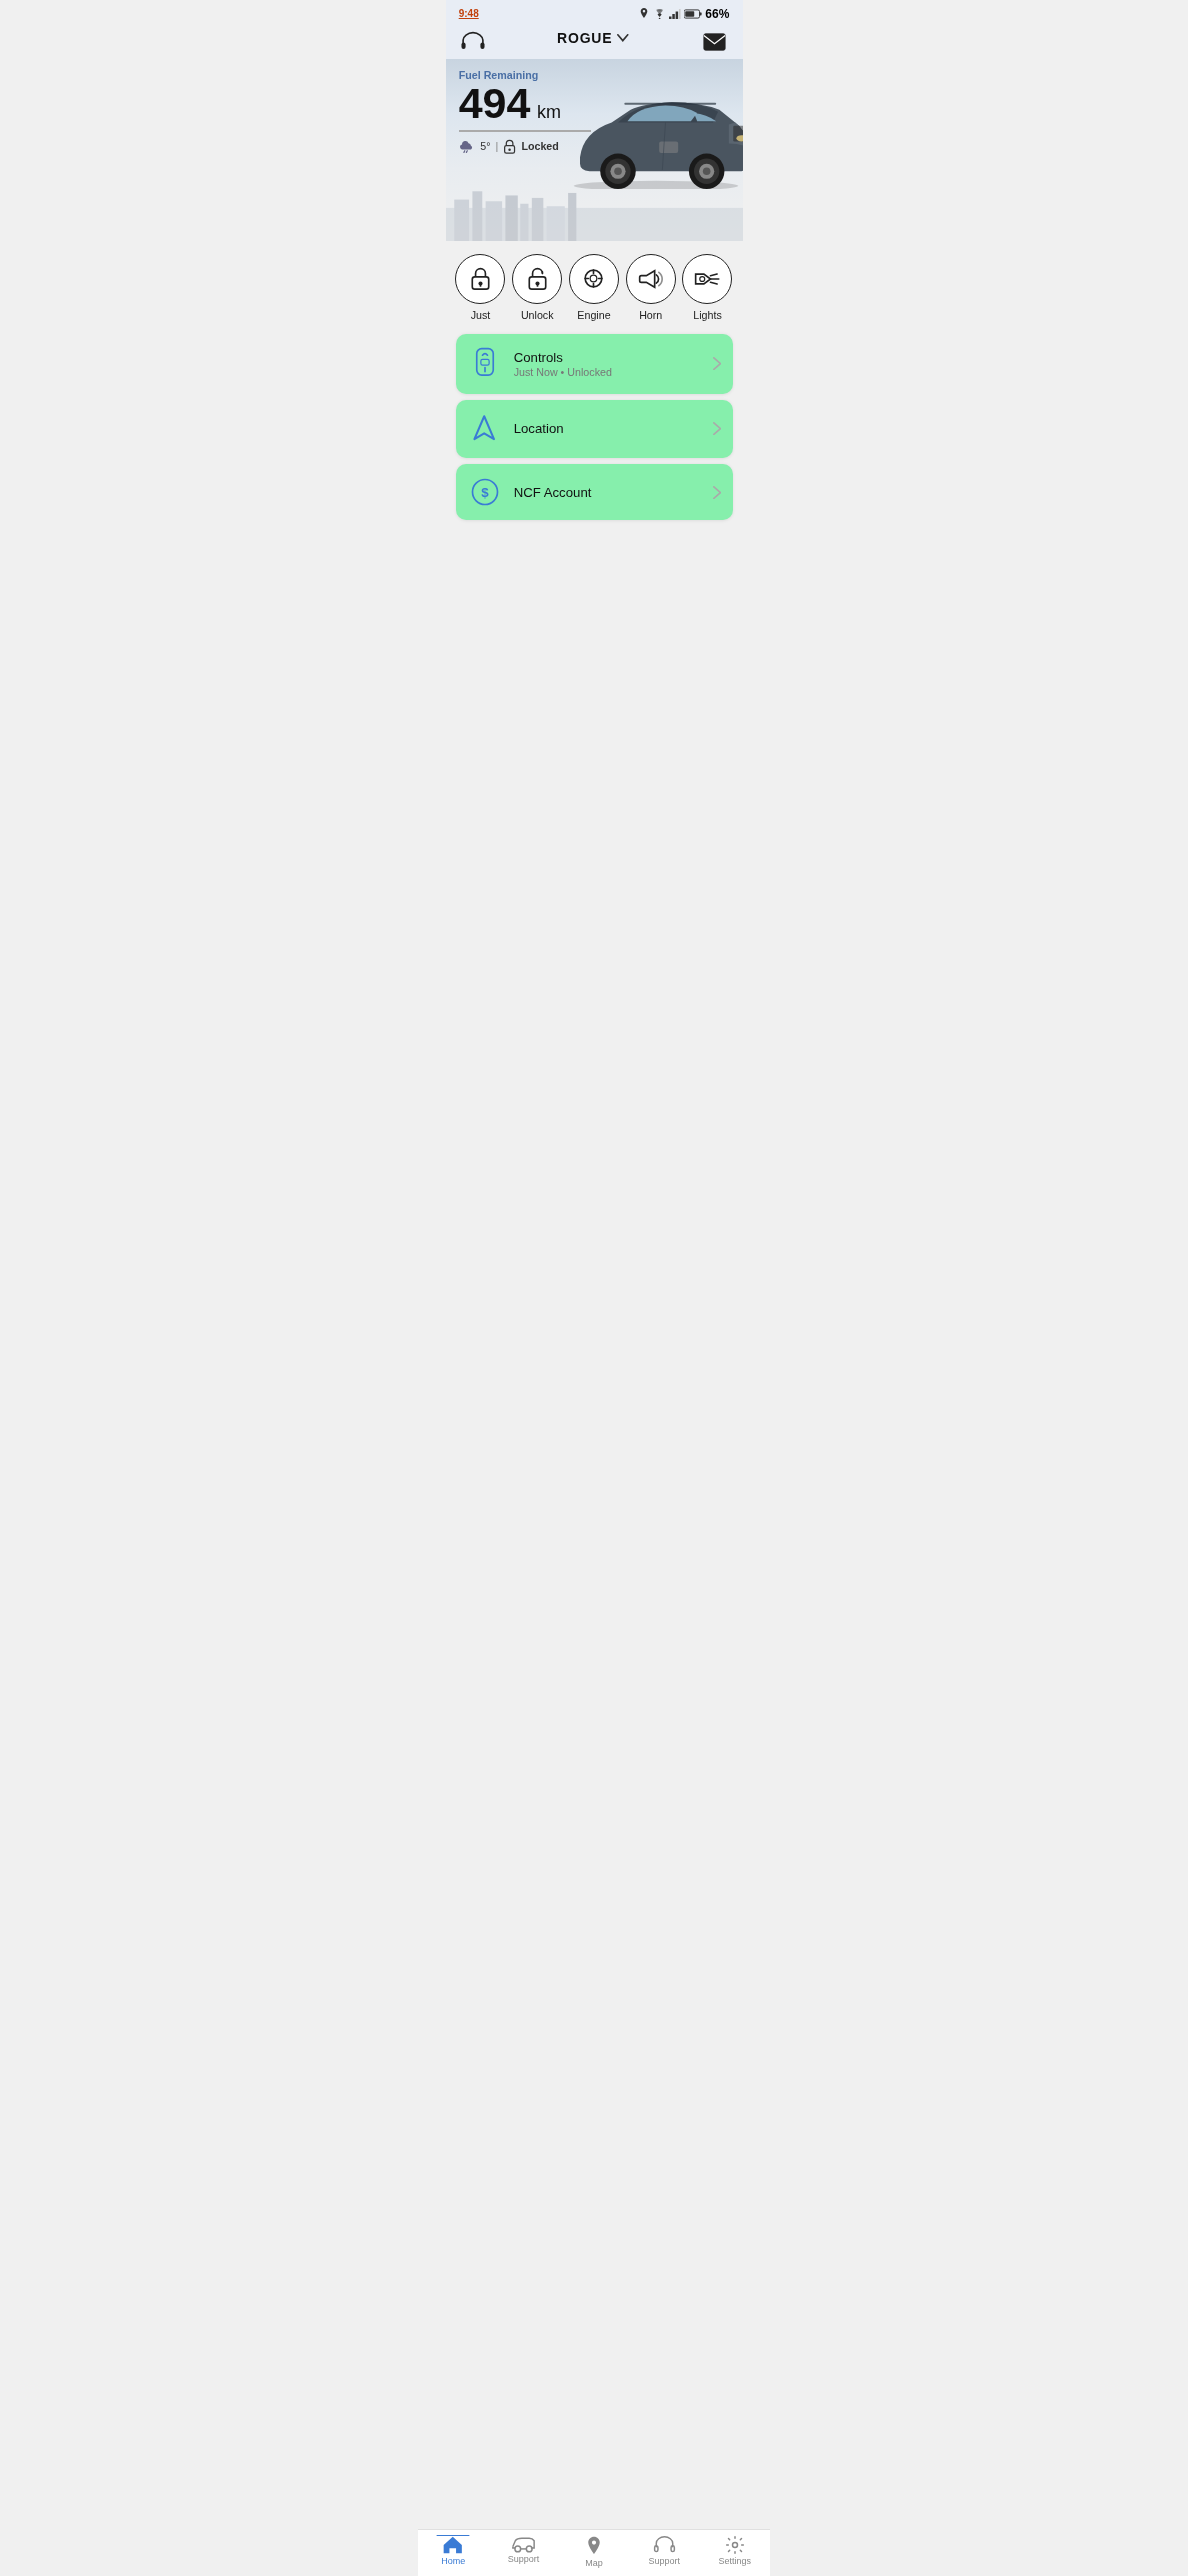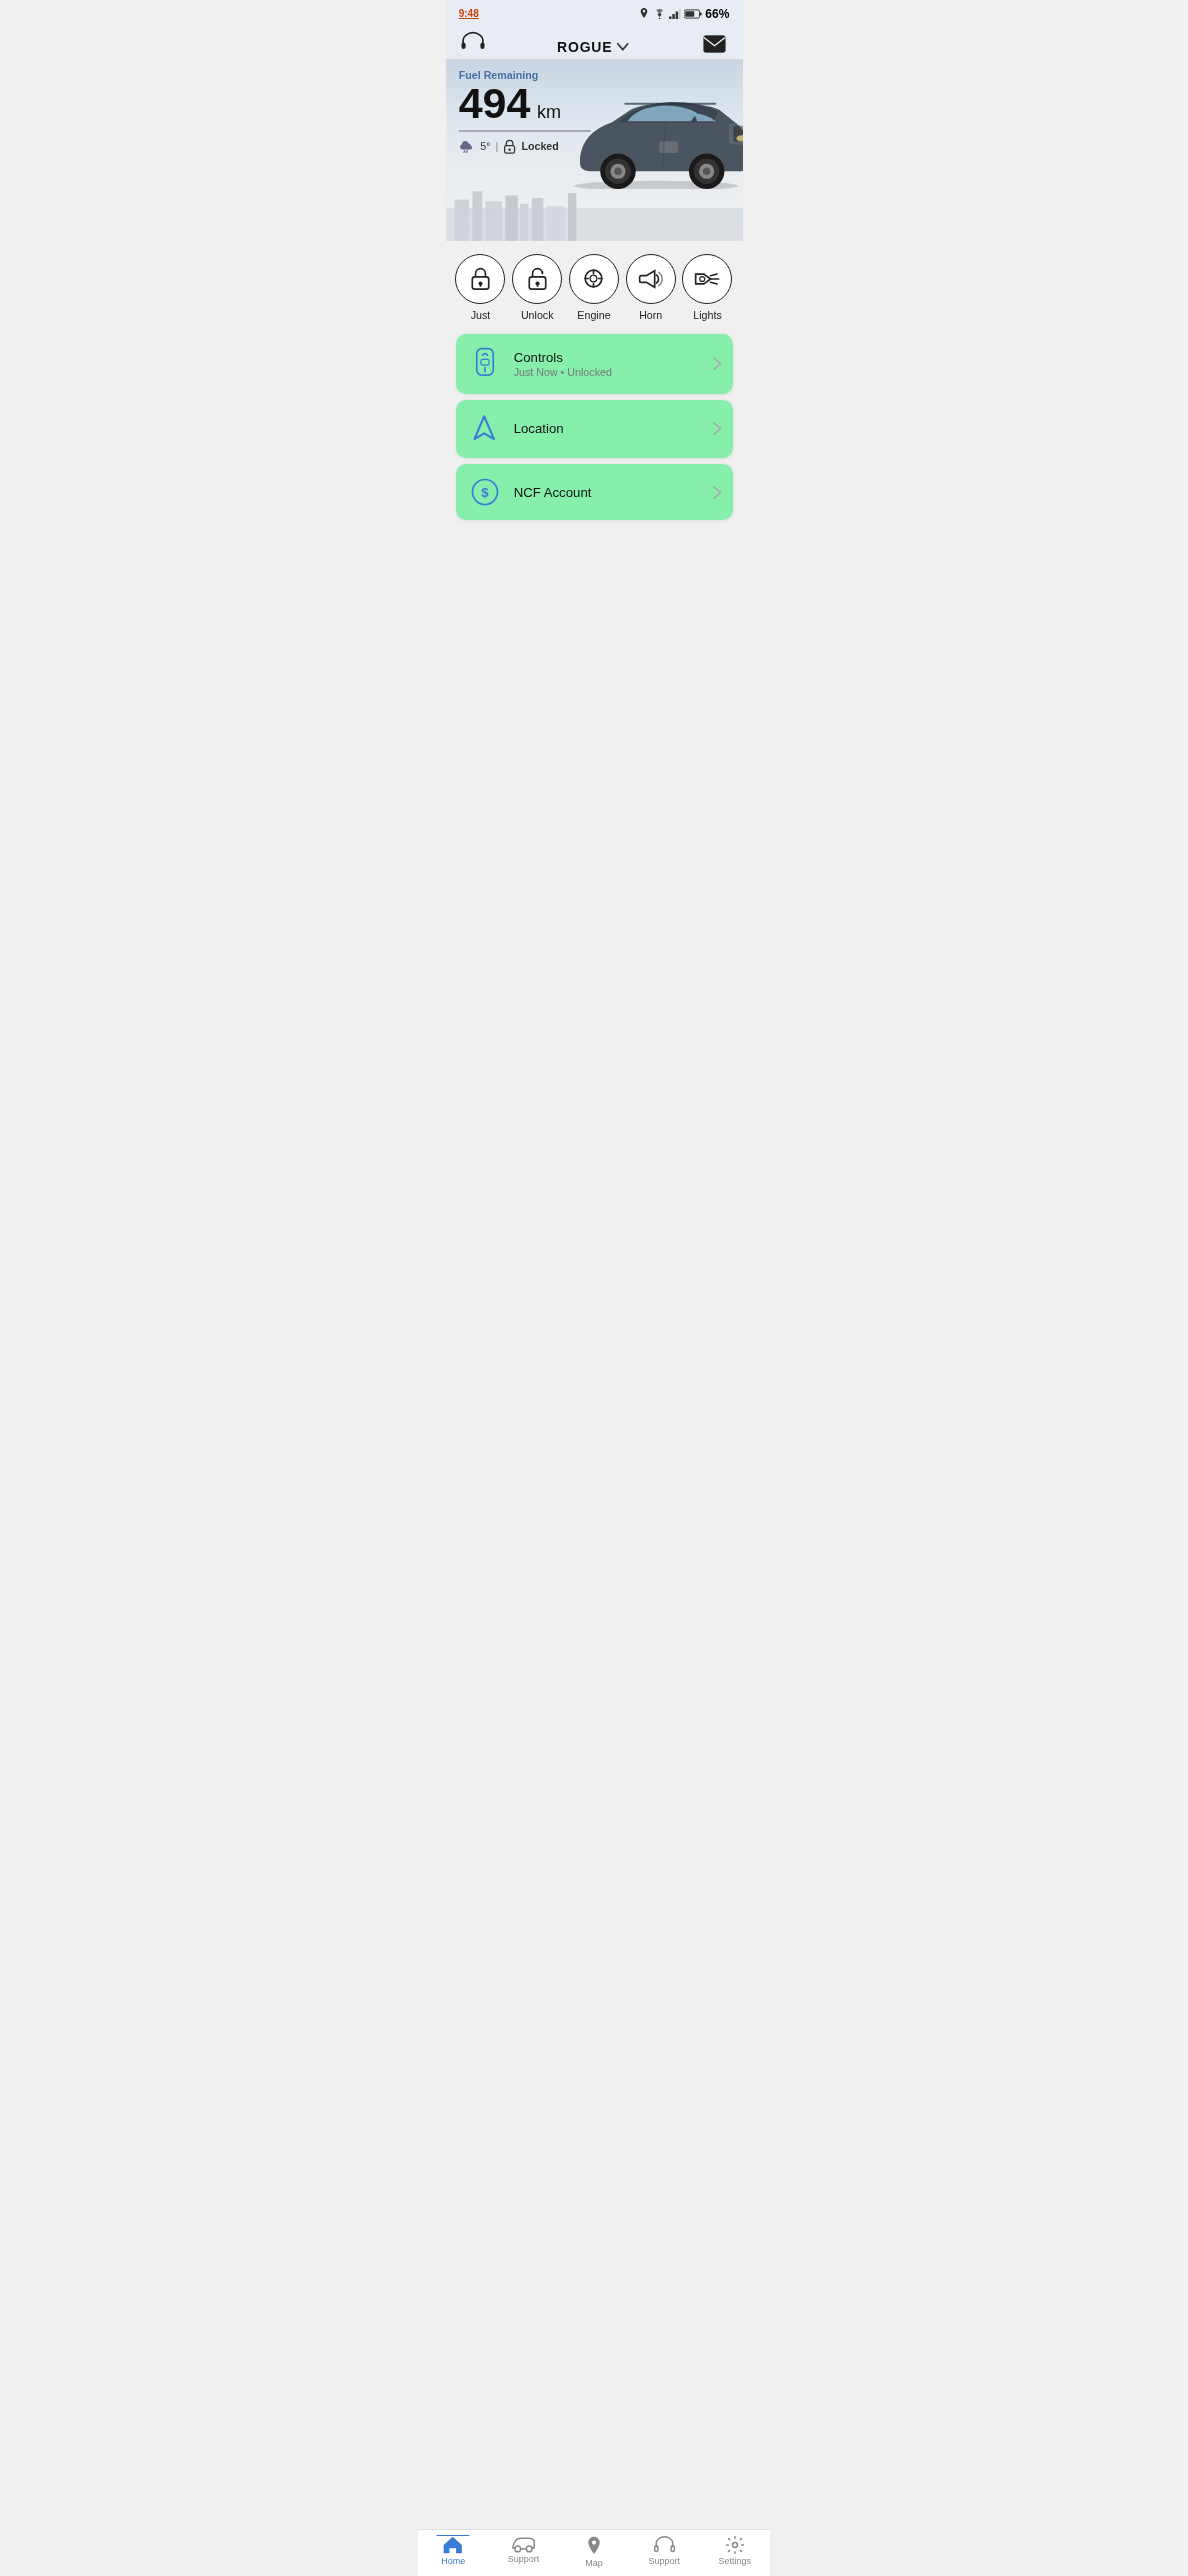--- a/index.html
+++ b/index.html
@@ -34,21 +34,21 @@
       align-items: center;
       gap: 3.3px;
       font-size: 10px;
       color: #000;
     }
 
     
     .header {
       display: flex;
       justify-content: space-between;
-      align-items: flex-end;
+      align-items: flex-start;
       padding: 6.6px 13.2px 3.3px;
       background: #e8edf5;
     }
     .header-left {
       display: flex;
       align-items: center;
     }
     .header-center {
       display: flex;
       align-items: center;

